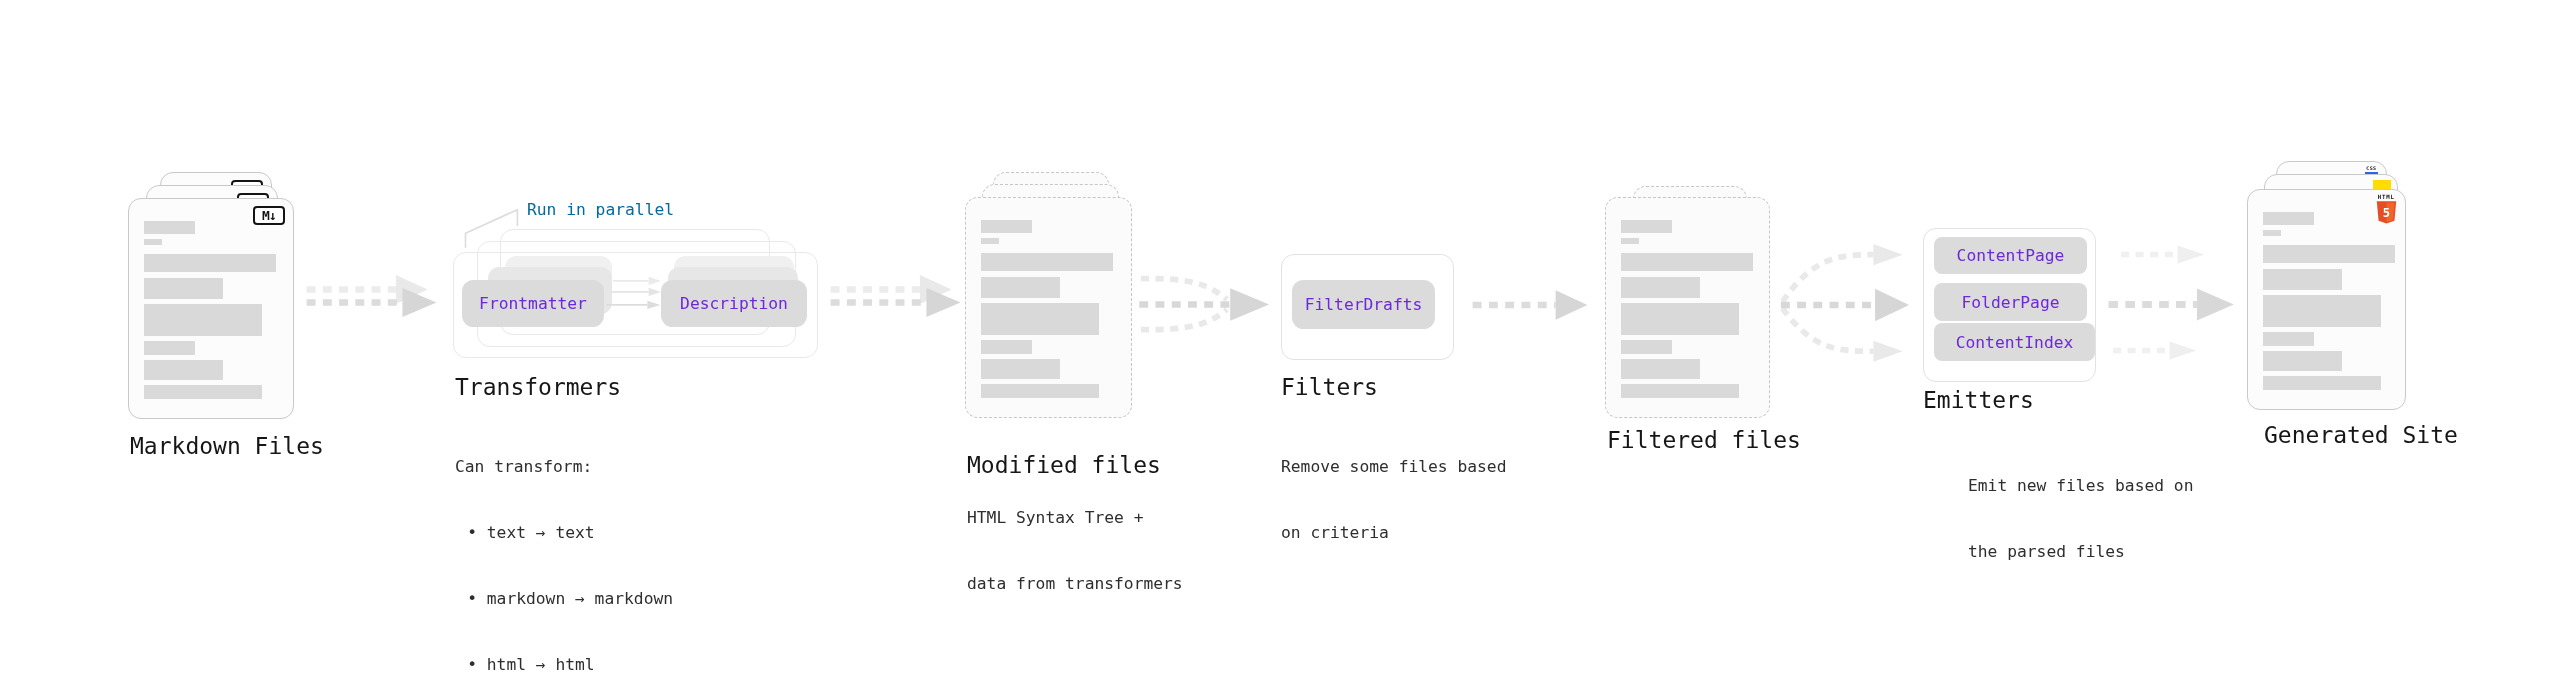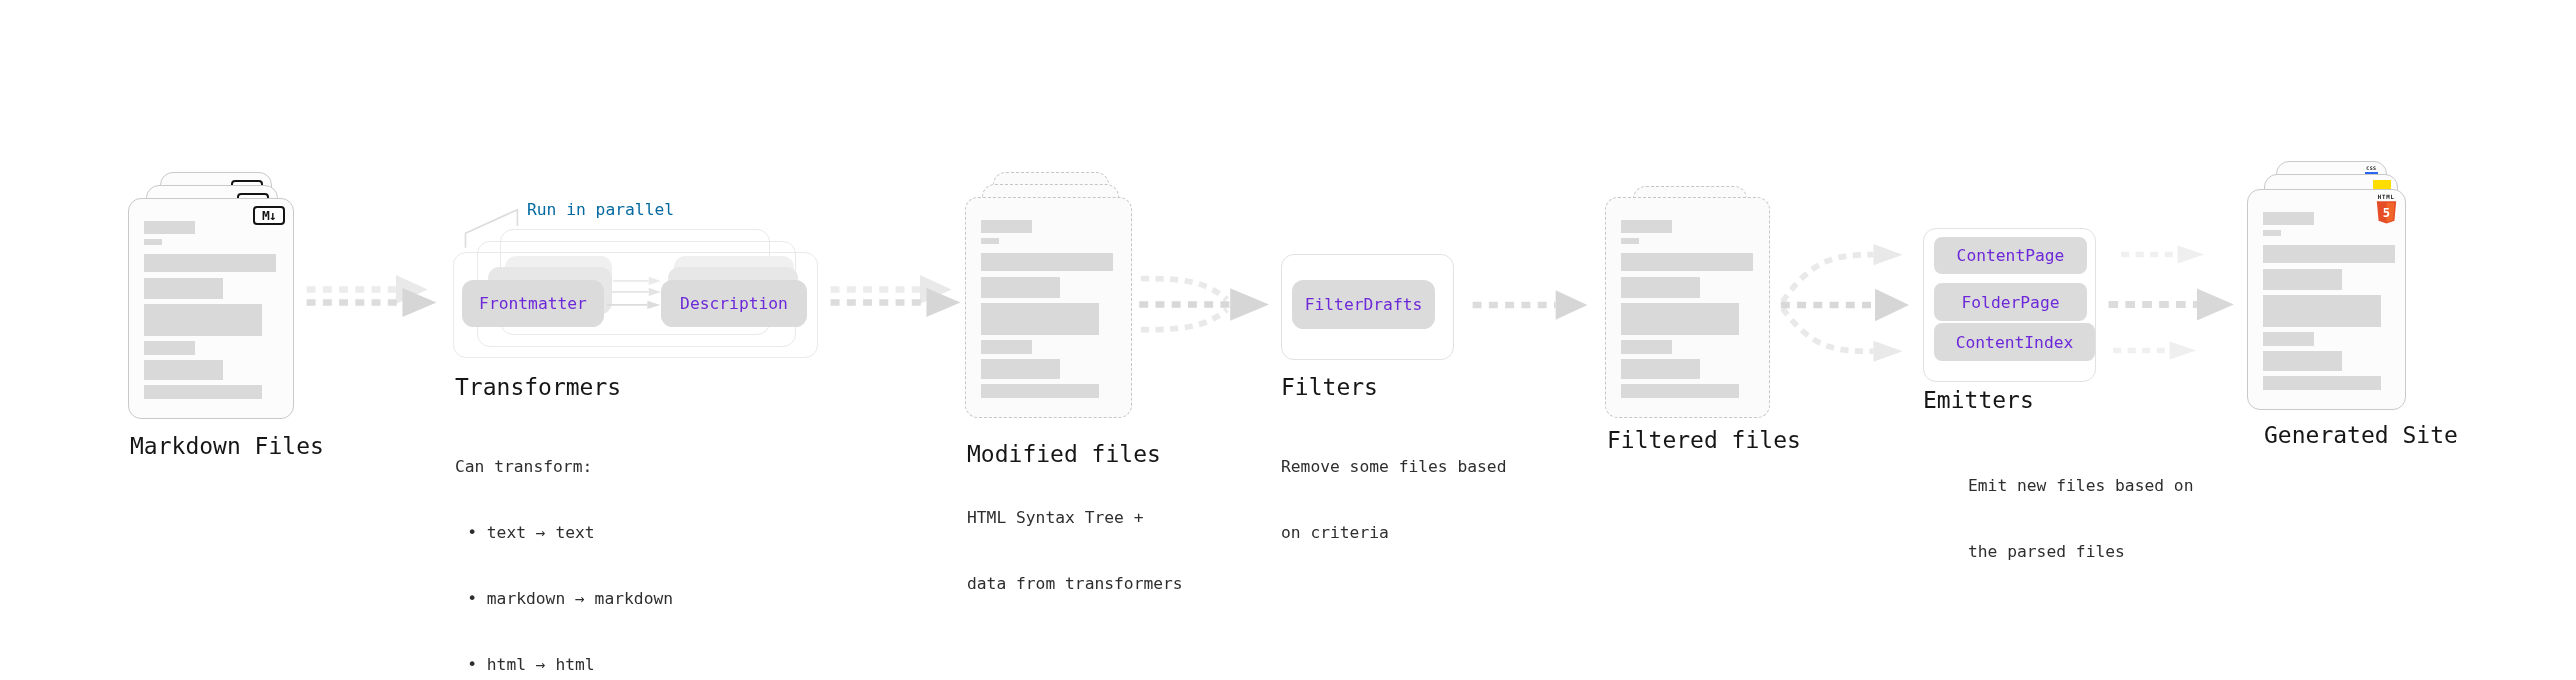--- a/index.html
+++ b/index.html
@@ -127,21 +127,21 @@
       <i style="width:51px;height:13px;margin-bottom:4.9px"></i>
       <i style="width:18.7px;height:5.7px;margin-bottom:9px"></i>
       <i style="width:132px;height:18.7px;margin-bottom:5.7px"></i>
       <i style="width:79px;height:21px;margin-bottom:4.9px"></i>
       <i style="width:118px;height:32px;margin-bottom:4.9px"></i>
       <i style="width:51px;height:14px;margin-bottom:4.9px"></i>
       <i style="width:79px;height:20.3px;margin-bottom:4.9px"></i>
       <i style="width:118px;height:14px"></i>
     </div>
   </div>
-  <div class="h" style="left:967px;top:441px;text-align:right;">Modified files</div>
+  <div class="h" style="left:967px;top:452px;text-align:right;">Modified files</div>
   <div class="sub" style="left:967px;top:463px;">
     <div>HTML Syntax Tree +</div>
     <div>data from transformers</div>
   </div>
 
   <svg class="arr" style="left:1136px;top:272px;" width="138" height="65" viewBox="0 0 170 80">
     <path d="M6,8 C55,8 85,10 112,34" fill="none" stroke="#e9e9e9" stroke-width="7" stroke-dasharray="10 8"></path>
     <path d="M6,71 C55,71 85,69 112,46" fill="none" stroke="#e9e9e9" stroke-width="7" stroke-dasharray="10 8"></path>
     <line x1="4" y1="40" x2="116" y2="40" stroke="#d8d8d8" stroke-width="8" stroke-dasharray="11 9"></line>
     <polygon points="116,20 164,40 116,60" fill="#d6d6d6"></polygon>

